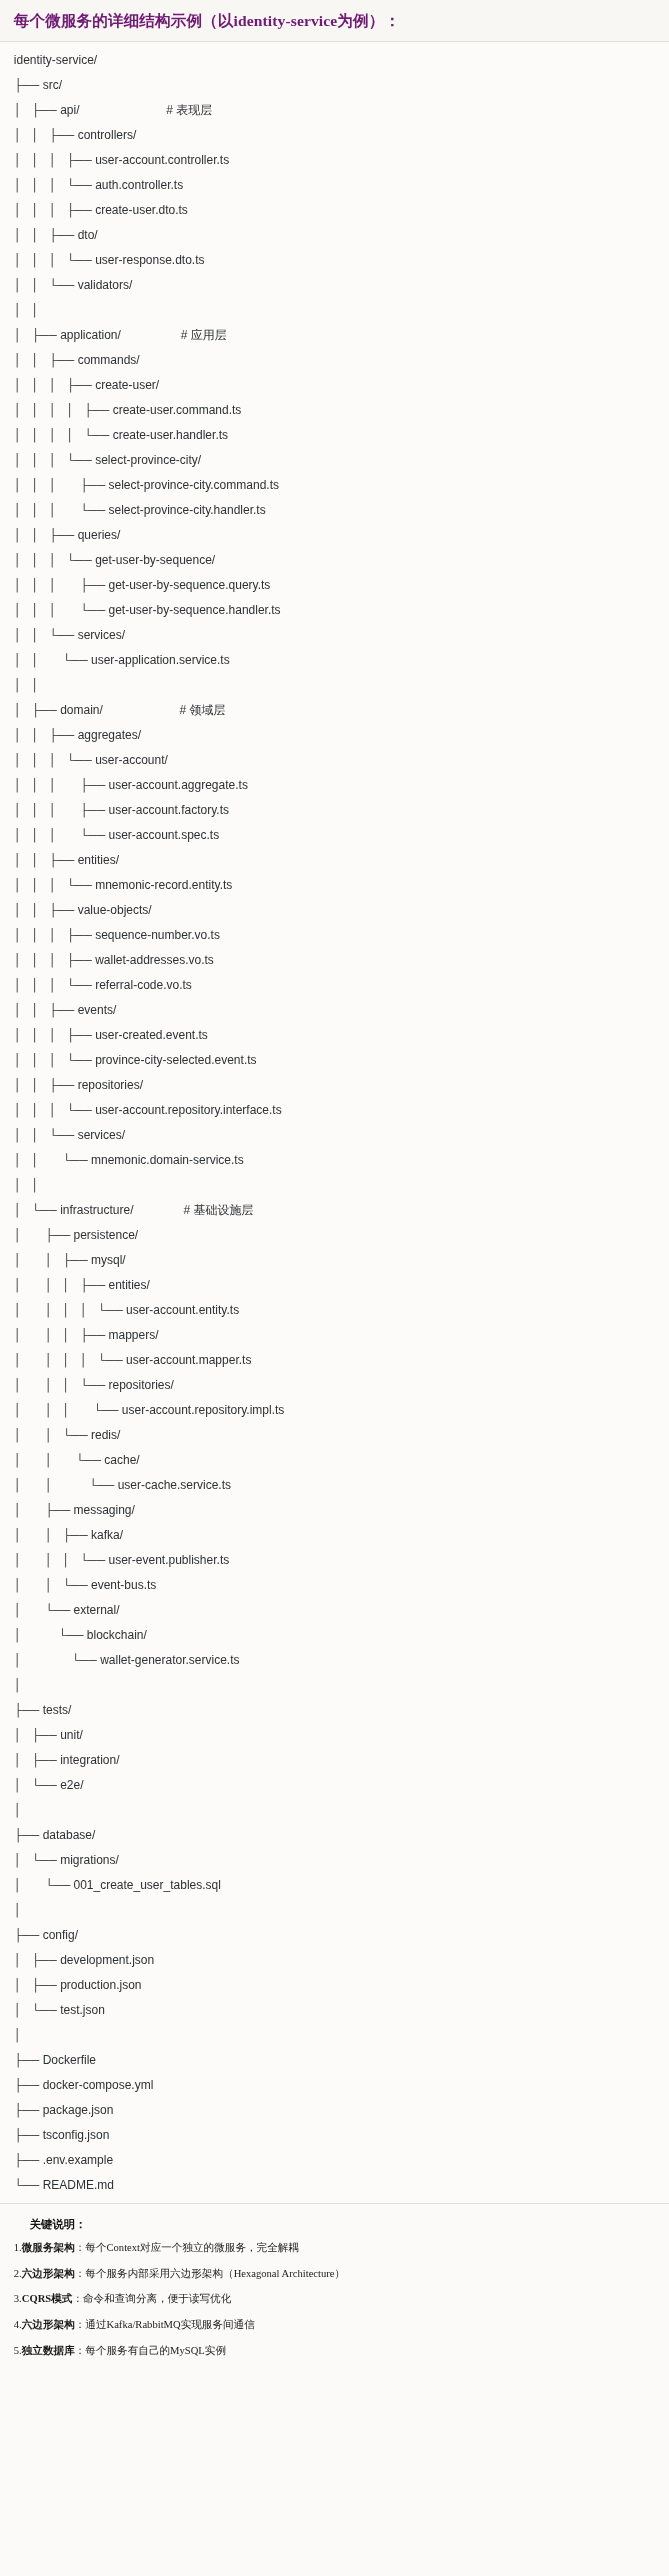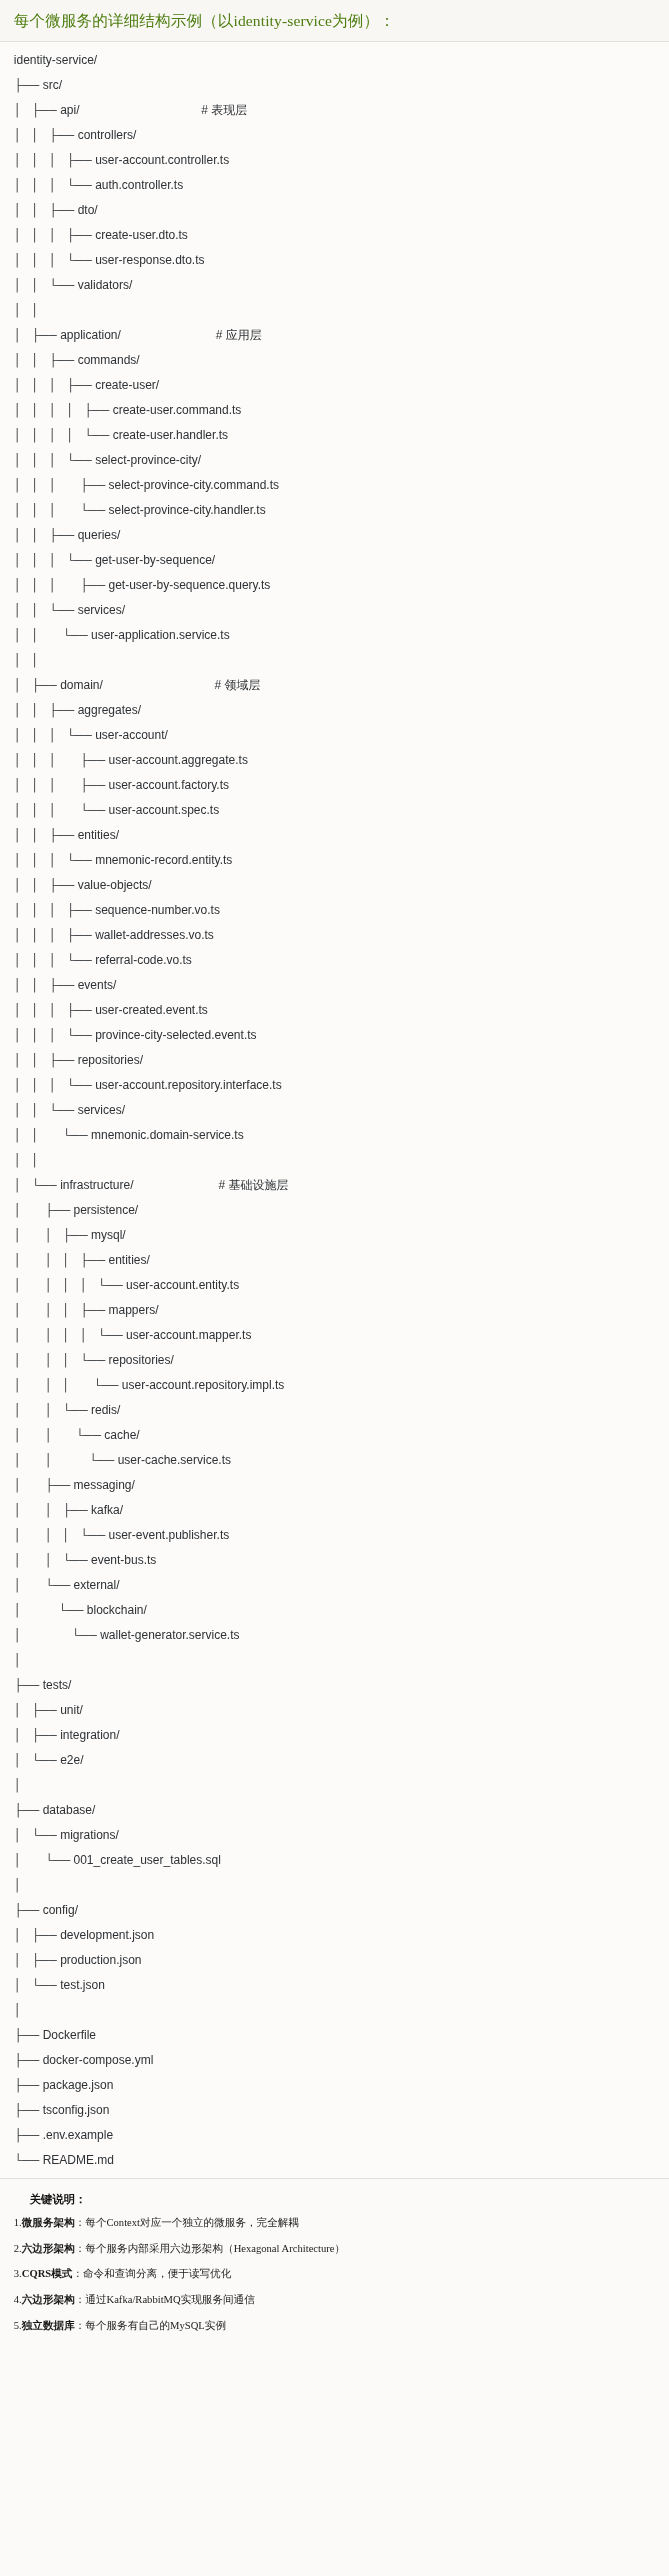--- a/index.html
+++ b/index.html
@@ -20,25 +20,25 @@
   }
 
   
   .header-band {
     padding: 11.3px 13.8px 10px 13.8px;
     background: #f8f7f3;
     border-bottom: 0.6px solid #e2e0da;
   }
   .page-title {
     font-family: "Liberation Serif", "DejaVu Serif", serif;
-    font-weight: normal;
+    font-weight: bold;
     font-size: 15.6px;
     line-height: 1.25;
     letter-spacing: 0.1px;
-    color: #4d7c0f;
+    color: #701a75;
     margin: 0;
   }
 
   
   .tree-block {
     padding: 12.5px 13.8px 11.3px 13.8px;
     background: #fcfbf9;
     border-bottom: 0.6px solid #e2e0da;
   }
   .tree {
@@ -50,21 +50,20 @@
     margin: 0;
     letter-spacing: 0px;
   }
   .tree .row {
     display: block;
     white-space: pre;
     height: 12.5px;
   }
   .tree .comment {
     color: #2d3135;
-    margin-left: 35px;
   }
 
   
   .notes {
     padding: 12.5px 13.8px 16.3px 13.8px;
     background: #fbfaf8;
   }
   .notes-title {
     font-weight: bold;
     font-size: 11.3px;
@@ -101,36 +100,37 @@
     <h1 class="page-title">每个微服务的详细结构示例（以identity-service为例）：</h1>
   </div>
 
   <div class="tree-block">
     <pre class="tree" id="tree-output"><span class="row">identity-service/</span>
 <span class="row">├── src/</span>
 <span class="row"><span>│   ├── api/                          </span><span class="comment"># 表现层</span></span>
 <span class="row">│   │   ├── controllers/</span>
 <span class="row">│   │   │   ├── user-account.controller.ts</span>
 <span class="row">│   │   │   └── auth.controller.ts</span>
+<span class="row">│   │   │   ├── create-user.dto.ts</span>
 <span class="row">│   │   ├── dto/</span>
-<span class="row">│   │   │   ├── create-user.dto.ts</span>
 <span class="row">│   │   │   └── user-response.dto.ts</span>
 <span class="row">│   │   └── validators/</span>
 <span class="row">│   │</span>
 <span class="row"><span>│   ├── application/                  </span><span class="comment"># 应用层</span></span>
 <span class="row">│   │   ├── commands/</span>
 <span class="row">│   │   │   ├── create-user/</span>
 <span class="row">│   │   │   │   ├── create-user.command.ts</span>
 <span class="row">│   │   │   │   └── create-user.handler.ts</span>
 <span class="row">│   │   │   └── select-province-city/</span>
 <span class="row">│   │   │       ├── select-province-city.command.ts</span>
 <span class="row">│   │   │       └── select-province-city.handler.ts</span>
 <span class="row">│   │   ├── queries/</span>
 <span class="row">│   │   │   └── get-user-by-sequence/</span>
 <span class="row">│   │   │       ├── get-user-by-sequence.query.ts</span>
+<span class="row">│   │   │       └── get-user-by-sequence.handler.ts</span>
 <span class="row">│   │   └── services/</span>
 <span class="row">│   │       └── user-application.service.ts</span>
 <span class="row">│   │</span>
 <span class="row"><span>│   ├── domain/                       </span><span class="comment"># 领域层</span></span>
 <span class="row">│   │   ├── aggregates/</span>
 <span class="row">│   │   │   └── user-account/</span>
 <span class="row">│   │   │       ├── user-account.aggregate.ts</span>
 <span class="row">│   │   │       ├── user-account.factory.ts</span>
 <span class="row">│   │   │       └── user-account.spec.ts</span>
 <span class="row">│   │   ├── entities/</span>

